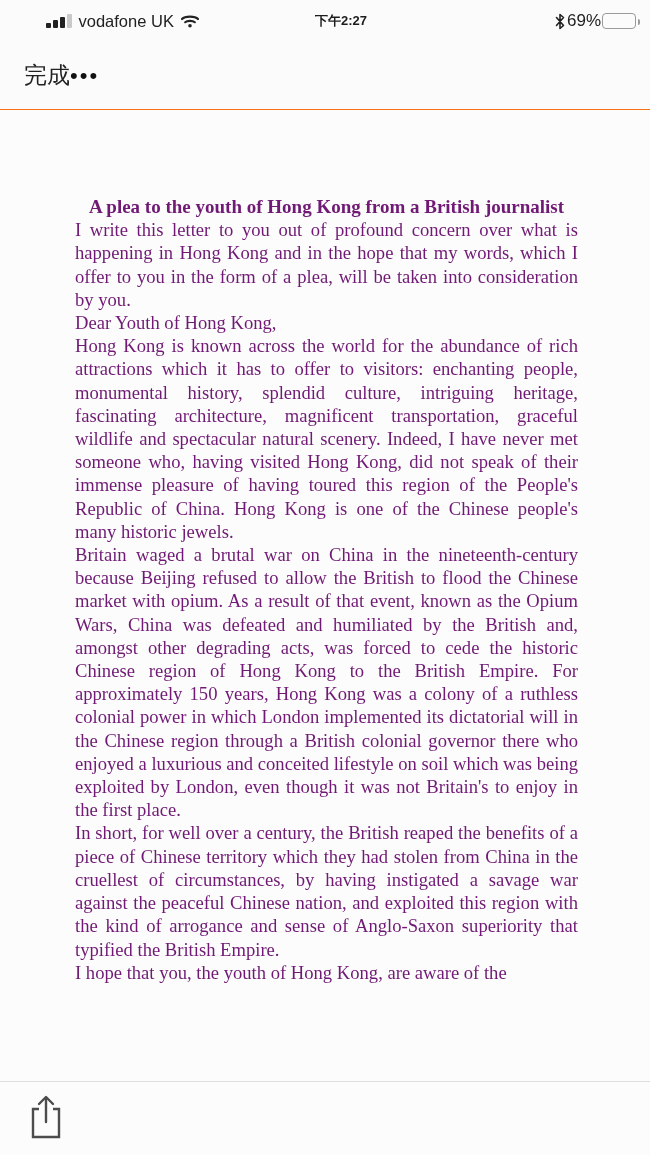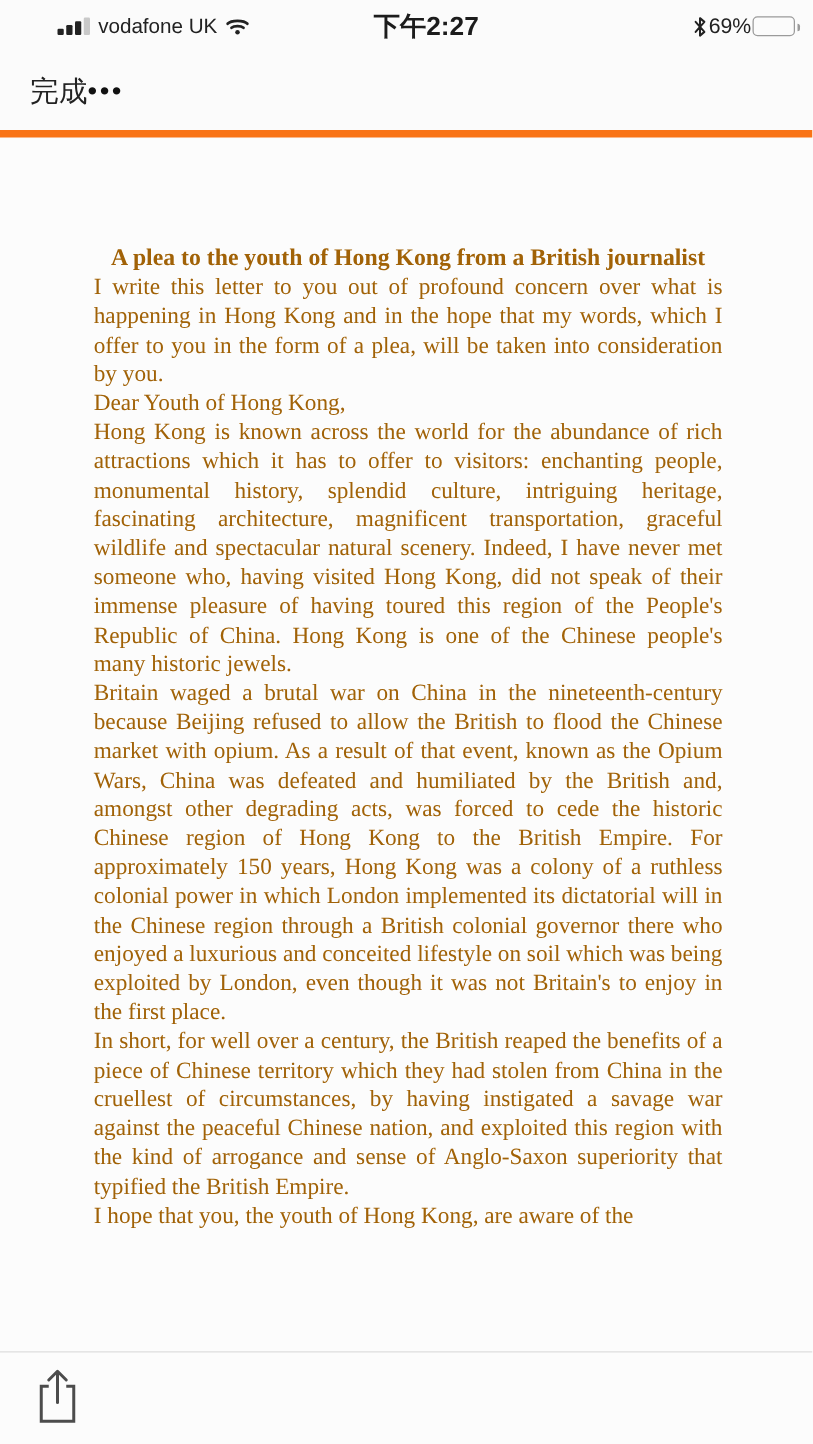--- a/index.html
+++ b/index.html
@@ -15,21 +15,21 @@
   .status-bar{
     height:42px;
     display:flex;align-items:center;
     padding:0 14px;
     box-sizing:border-box;
     font-size:17px;
     background:#fbfbfb;
     margin-left:32px;
   }
   .status-left{display:flex;align-items:center;gap:7px;flex:1;}
-  .status-center{flex:0 0 auto;font-weight:bold;font-size:21px;}
+  .status-center{flex:0 0 auto;font-weight:bold;font-size:13px;}
   .status-right{display:flex;align-items:center;gap:1px;flex:1;justify-content:flex-end;}
   .signal-bars{display:flex;align-items:flex-end;gap:2.5px;height:14px;}
   .signal-bars span{width:4.5px;background:#222;border-radius:1px;display:block;}
   .signal-bars .b1{height:5px;}
   .signal-bars .b2{height:8px;}
   .signal-bars .b3{height:11px;}
   .signal-bars .b4{height:14px;background:#c9c9c9;}
   .carrier{font-size:16.5px;color:#222;}
   .battery{
     width:34px;height:16px;
@@ -45,21 +45,21 @@
     width:2.5px;height:6px;background:#9a9a9a;
     border-radius:0 2px 2px 0;
   }
   .battery-percent{font-size:17px;color:#222;}
   
   .nav-bar{
     height:68px;
     display:flex;align-items:center;
     padding:0 24px;
     box-sizing:border-box;
-    border-bottom:6px solid #f97316;
+    border-bottom:1px solid #f97316;
     background:#fbfbfb;
   }
   .done-button{
     font-size:23px;color:#222;
     background:none;border:none;padding:0;
     font-family:"Liberation Sans",sans-serif;
     cursor:pointer;flex:0 0 auto;
   }
   .doc-title{
     flex:1;text-align:center;
@@ -76,21 +76,21 @@
   .page{
     position:absolute;top:111px;bottom:74px;left:0;right:0;
     background:#fcfcfc;
     overflow:hidden;
   }
   .page-inner{
     padding:84px 72px 0 75px;
     font-family:"Liberation Serif",serif;
     font-size:18.6px;
     line-height:23.2px;
-    color:#a16207;
+    color:#701a75;
     text-align:justify;
   }
   .doc-heading{
     font-weight:bold;
     text-align:center;
     font-size:19px;
     margin:0 0 24px 0;
   }
   .page-inner p{margin:0;}
   

